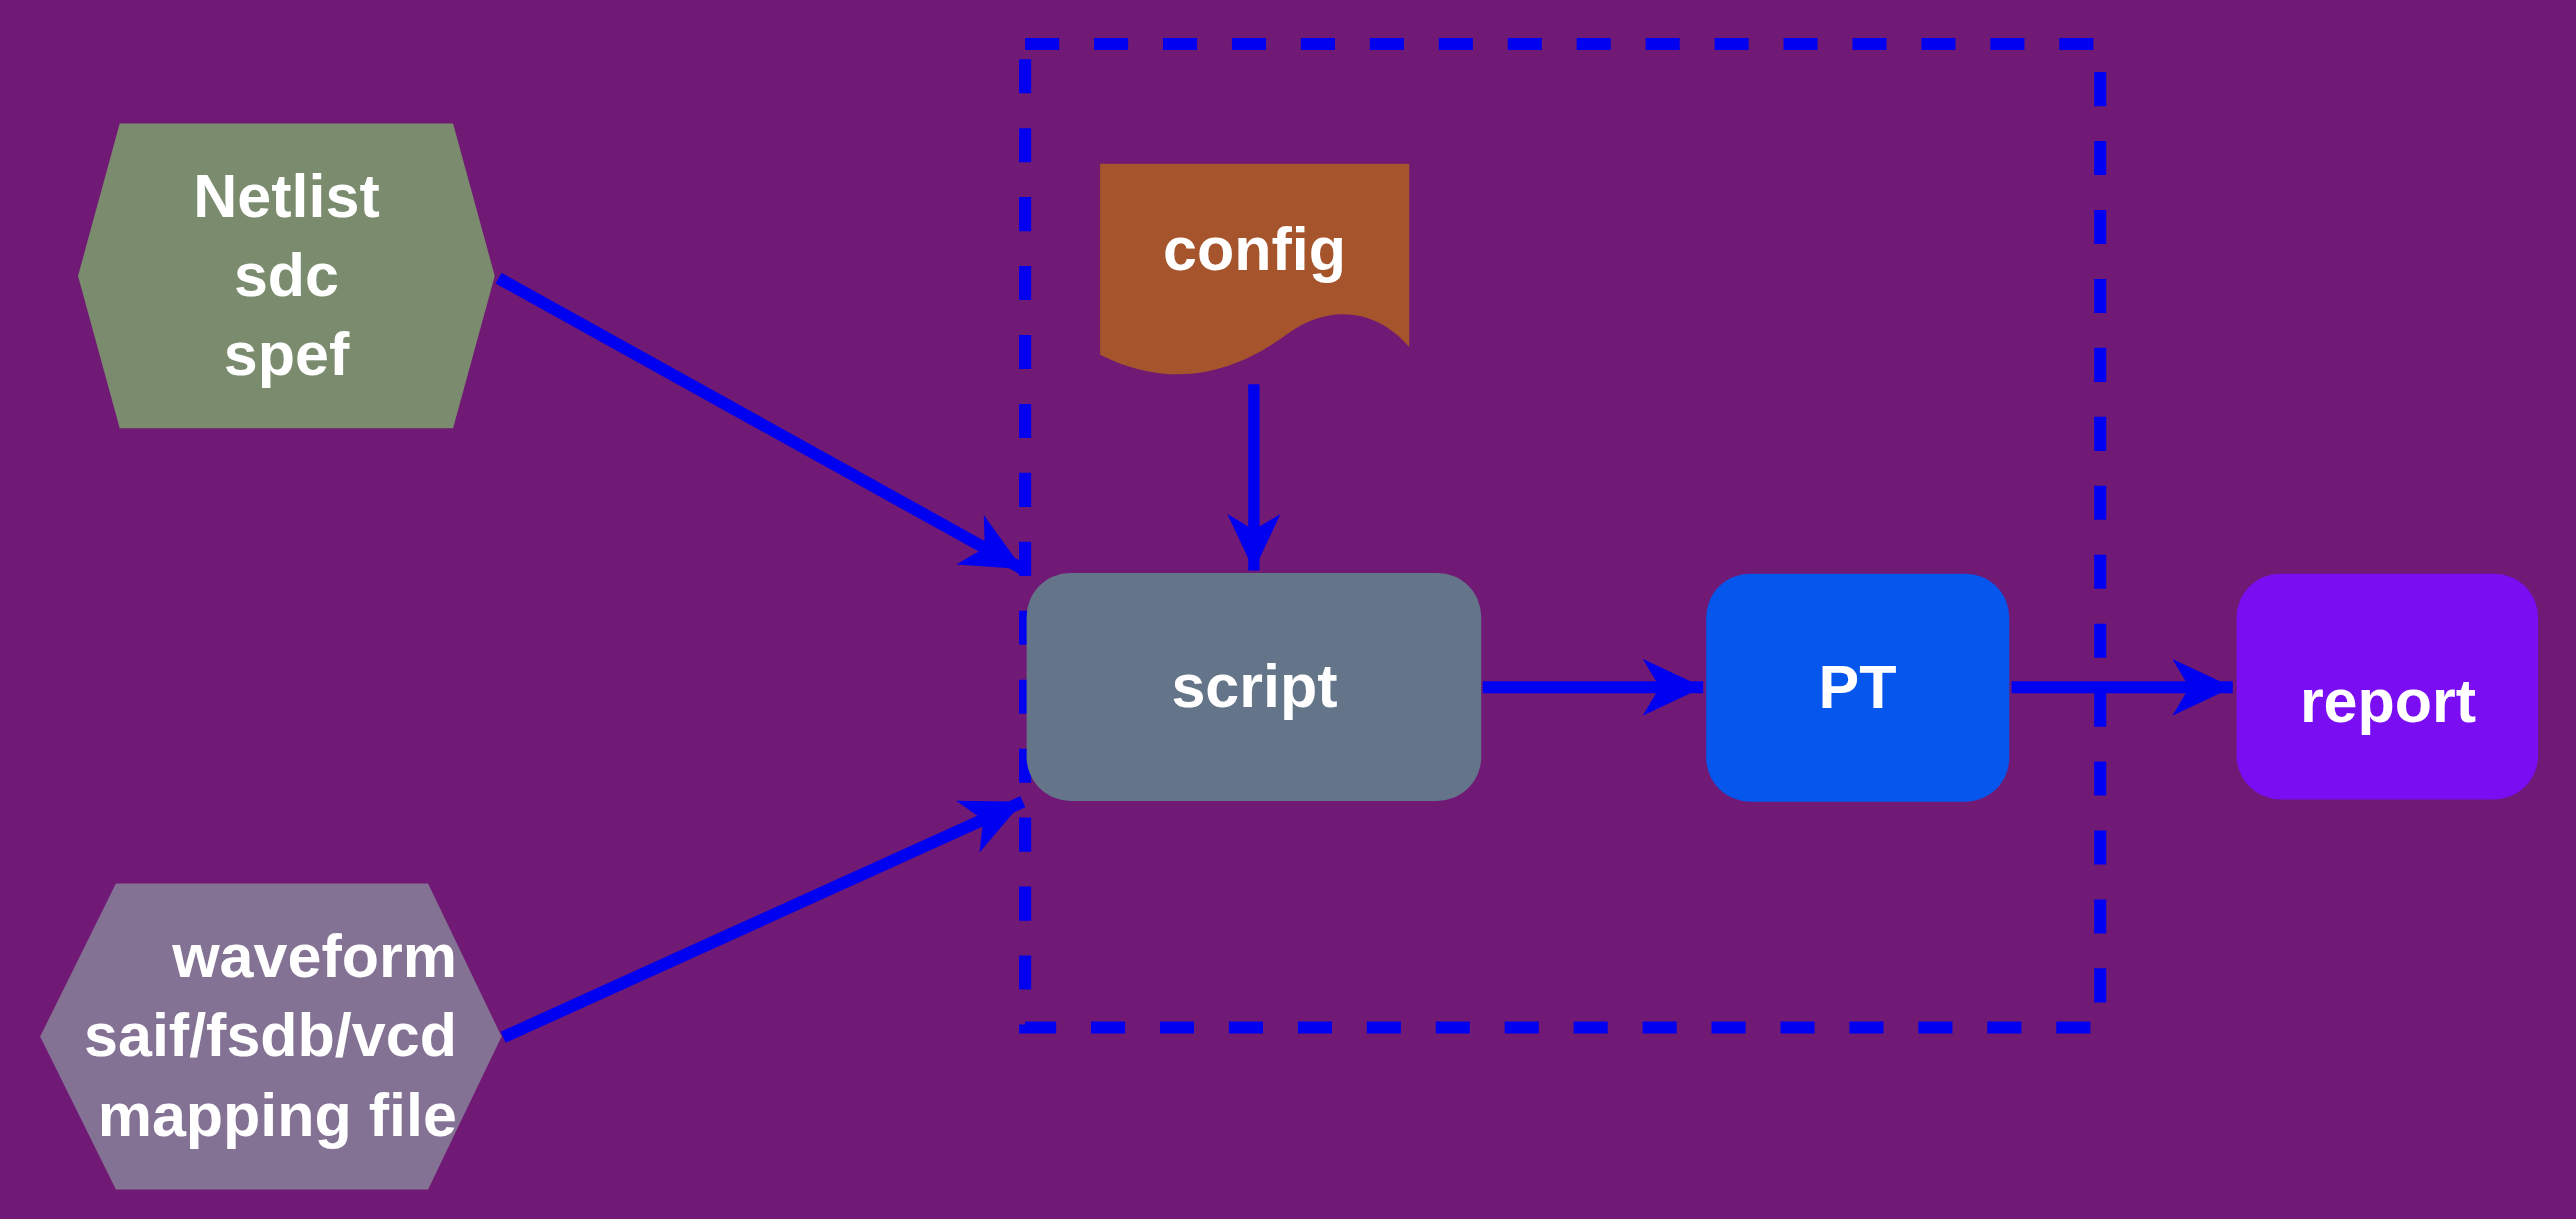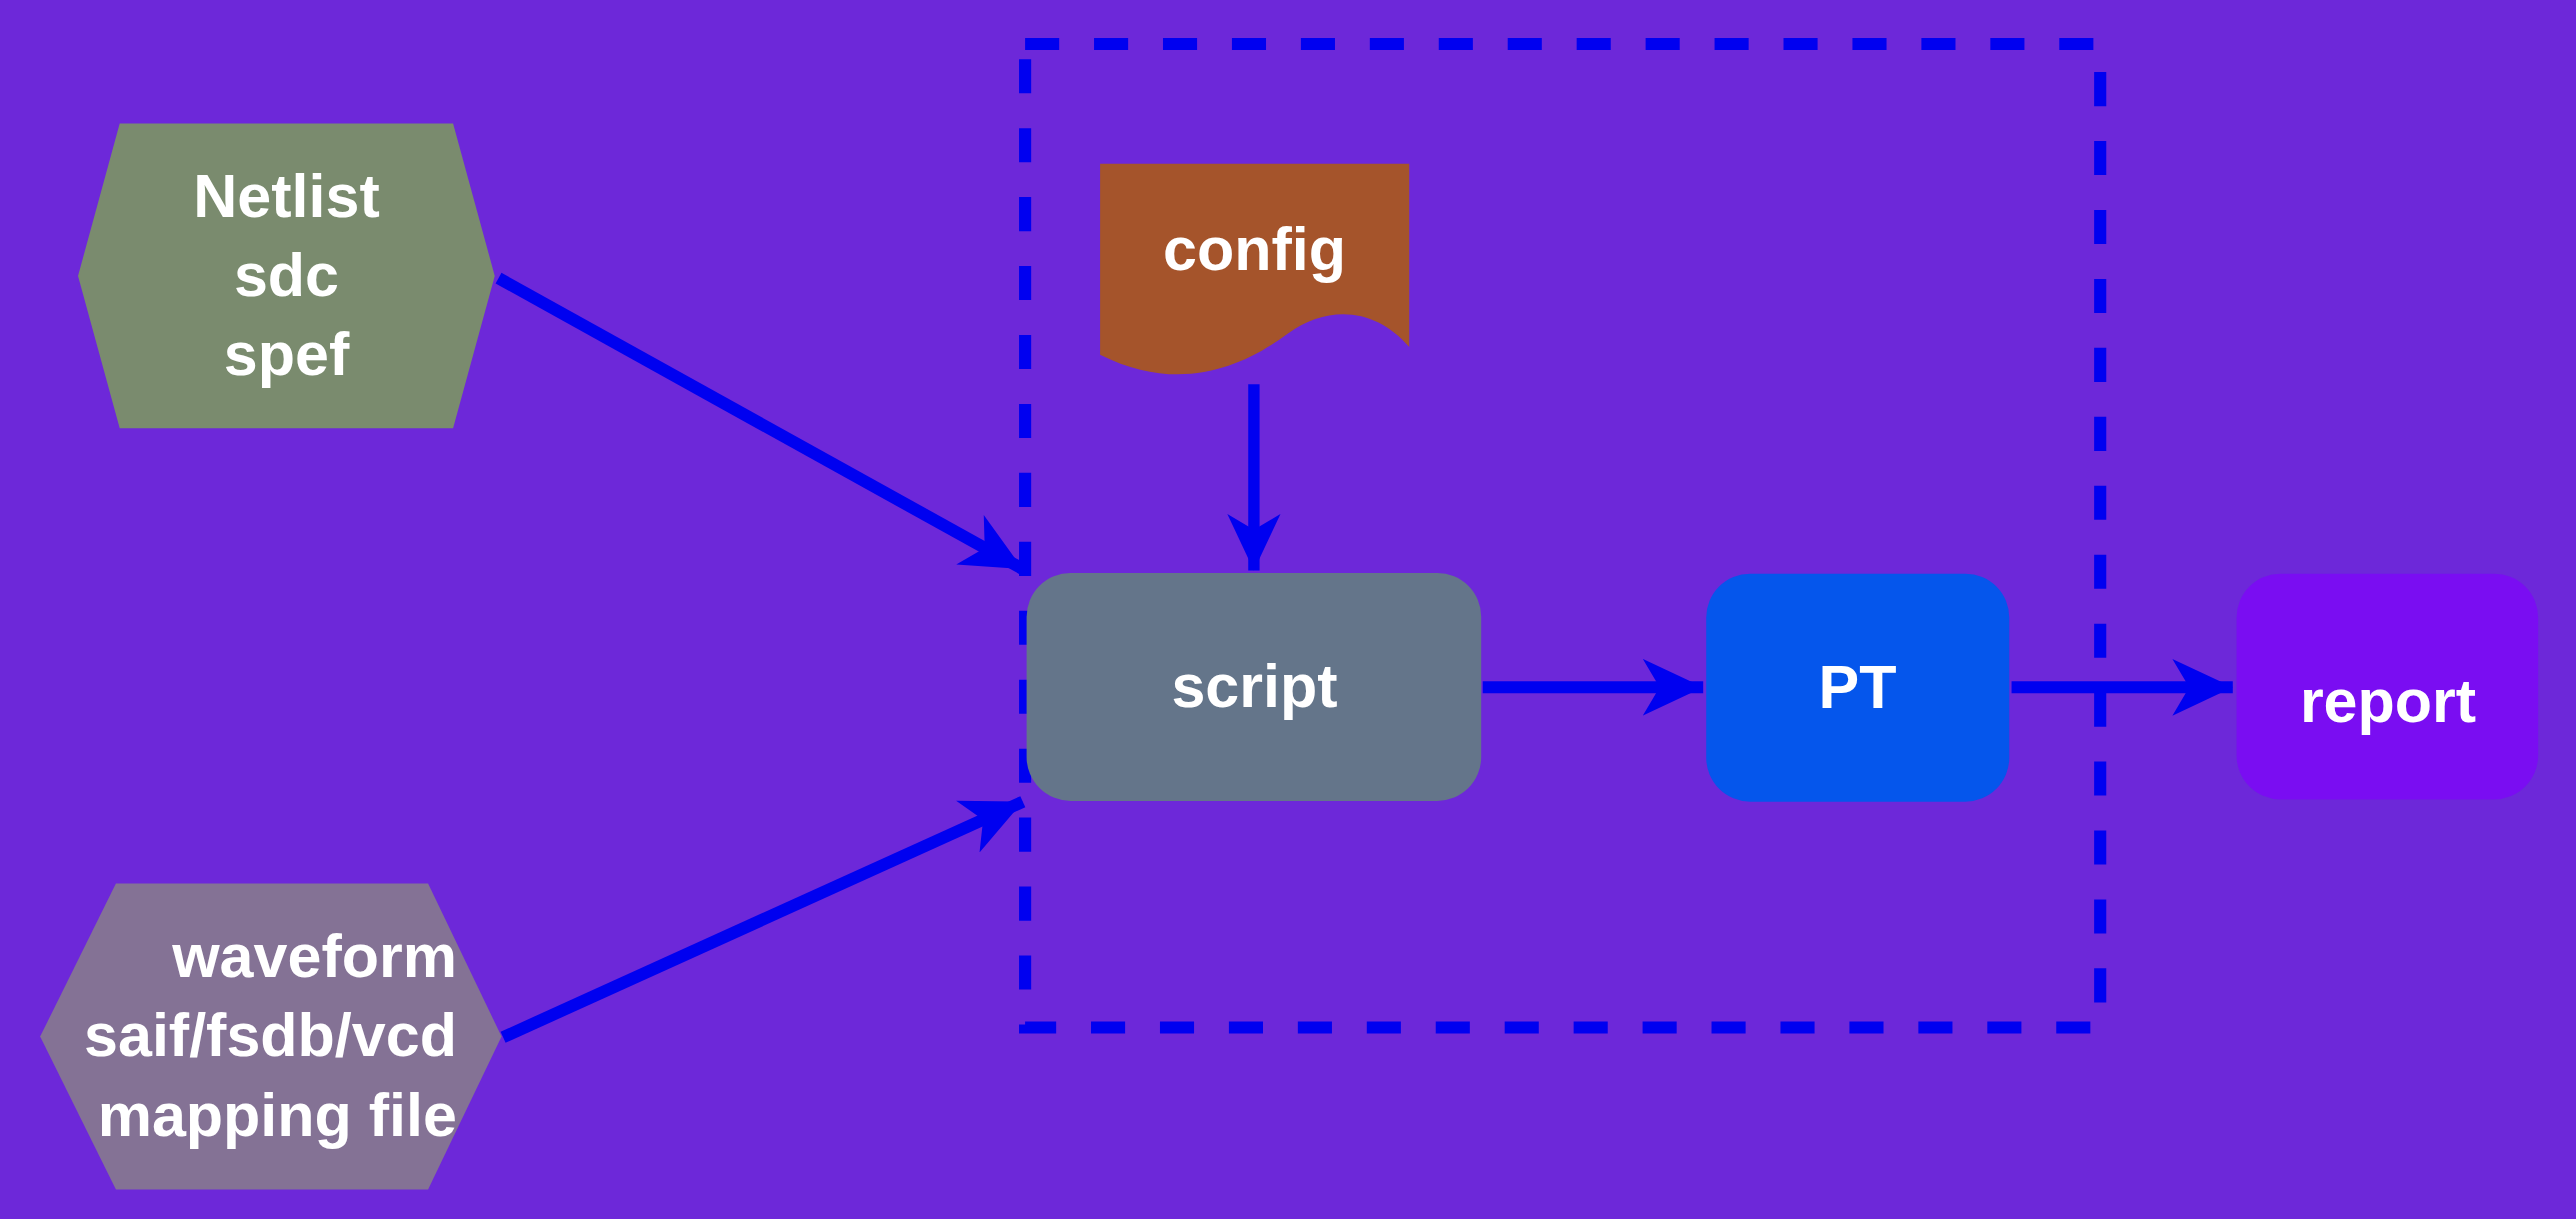--- a/index.html
+++ b/index.html
@@ -4,21 +4,21 @@
 <style>
   html, body {
     margin: 0;
     padding: 0;
     background: #ffffff;
   }
   .canvas {
     position: relative;
     width: 2576px;
     height: 1220px;
-    background: #6d28d9;
+    background: #701a75;
     overflow: hidden;
     font-family: "Liberation Sans", sans-serif;
   }
   .canvas svg {
     position: absolute;
     left: 0;
     top: 0;
   }
   .label {
     position: absolute;

